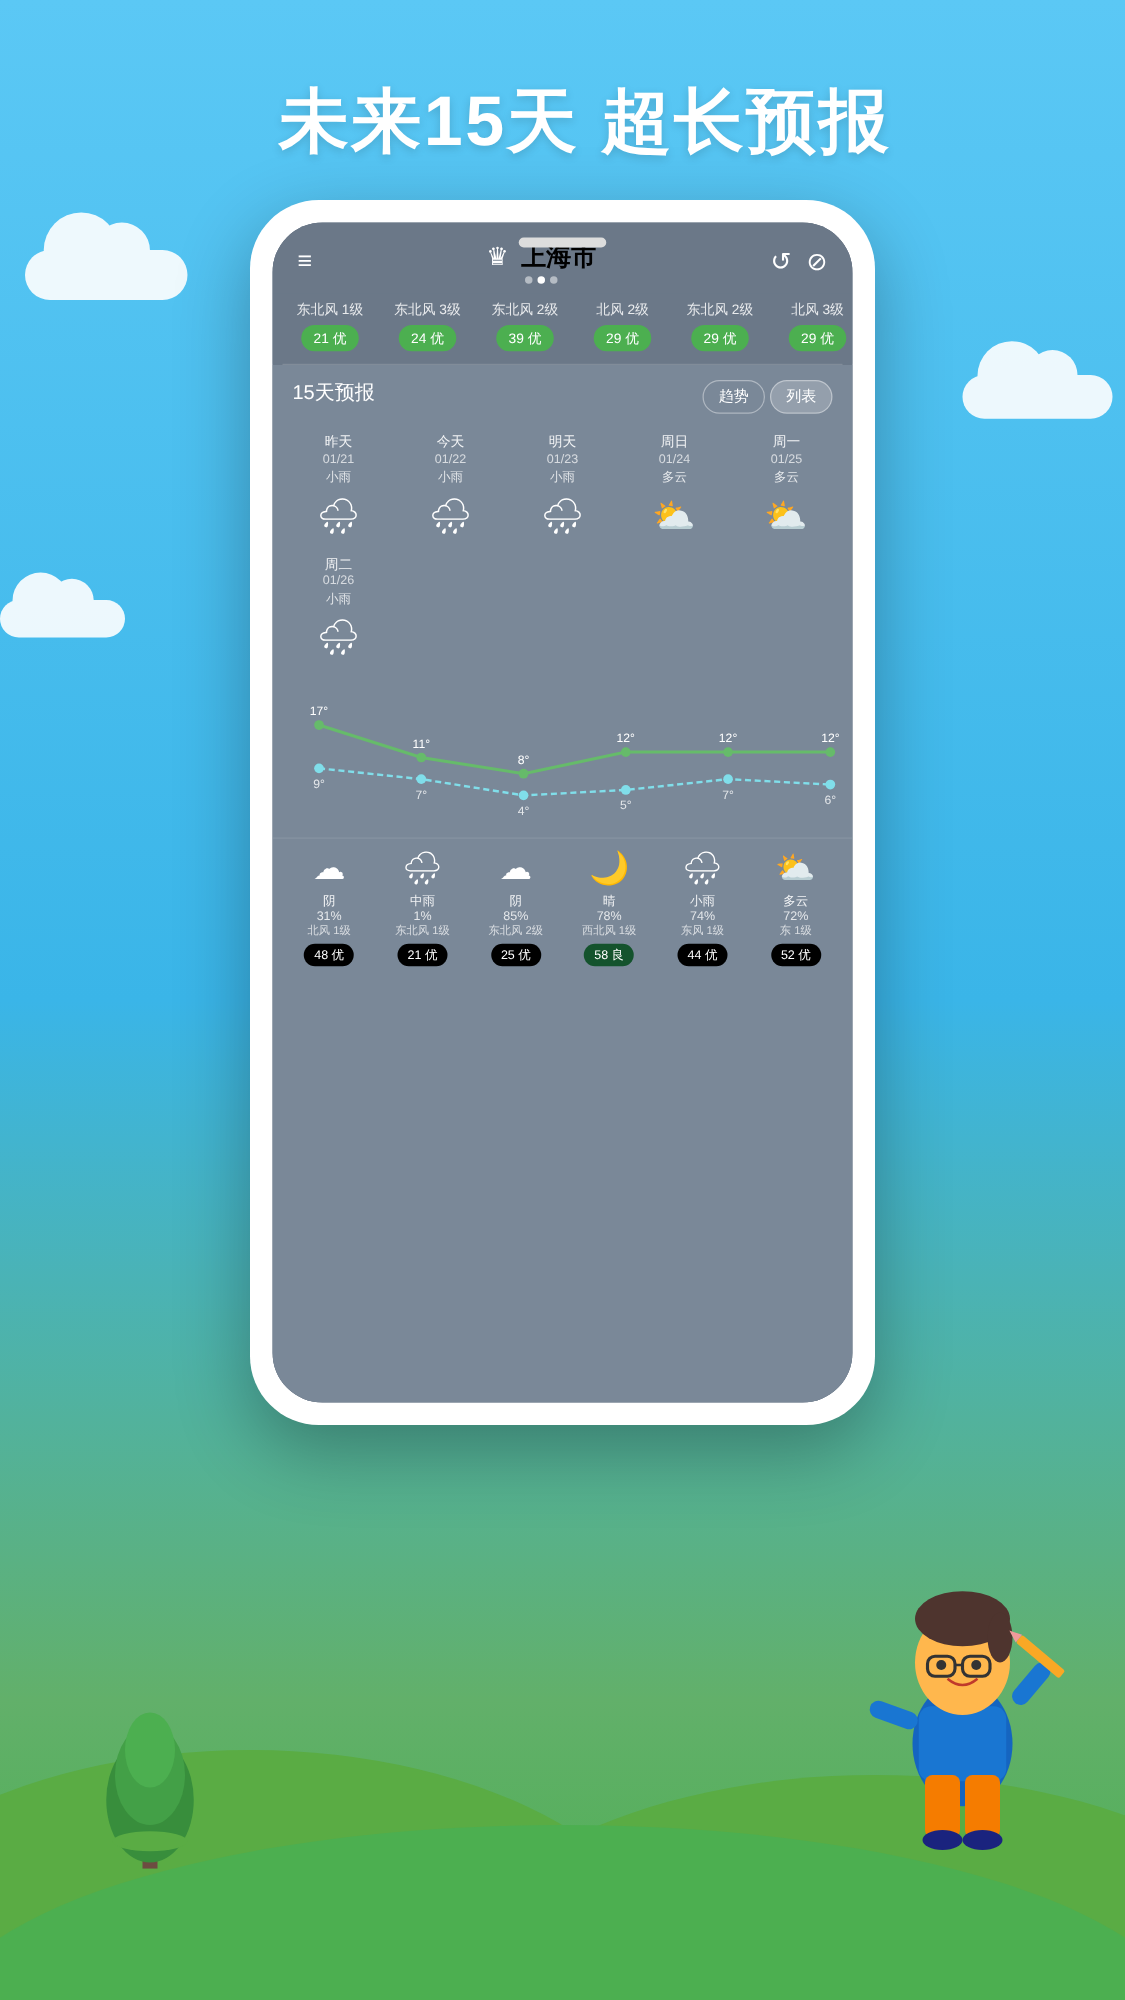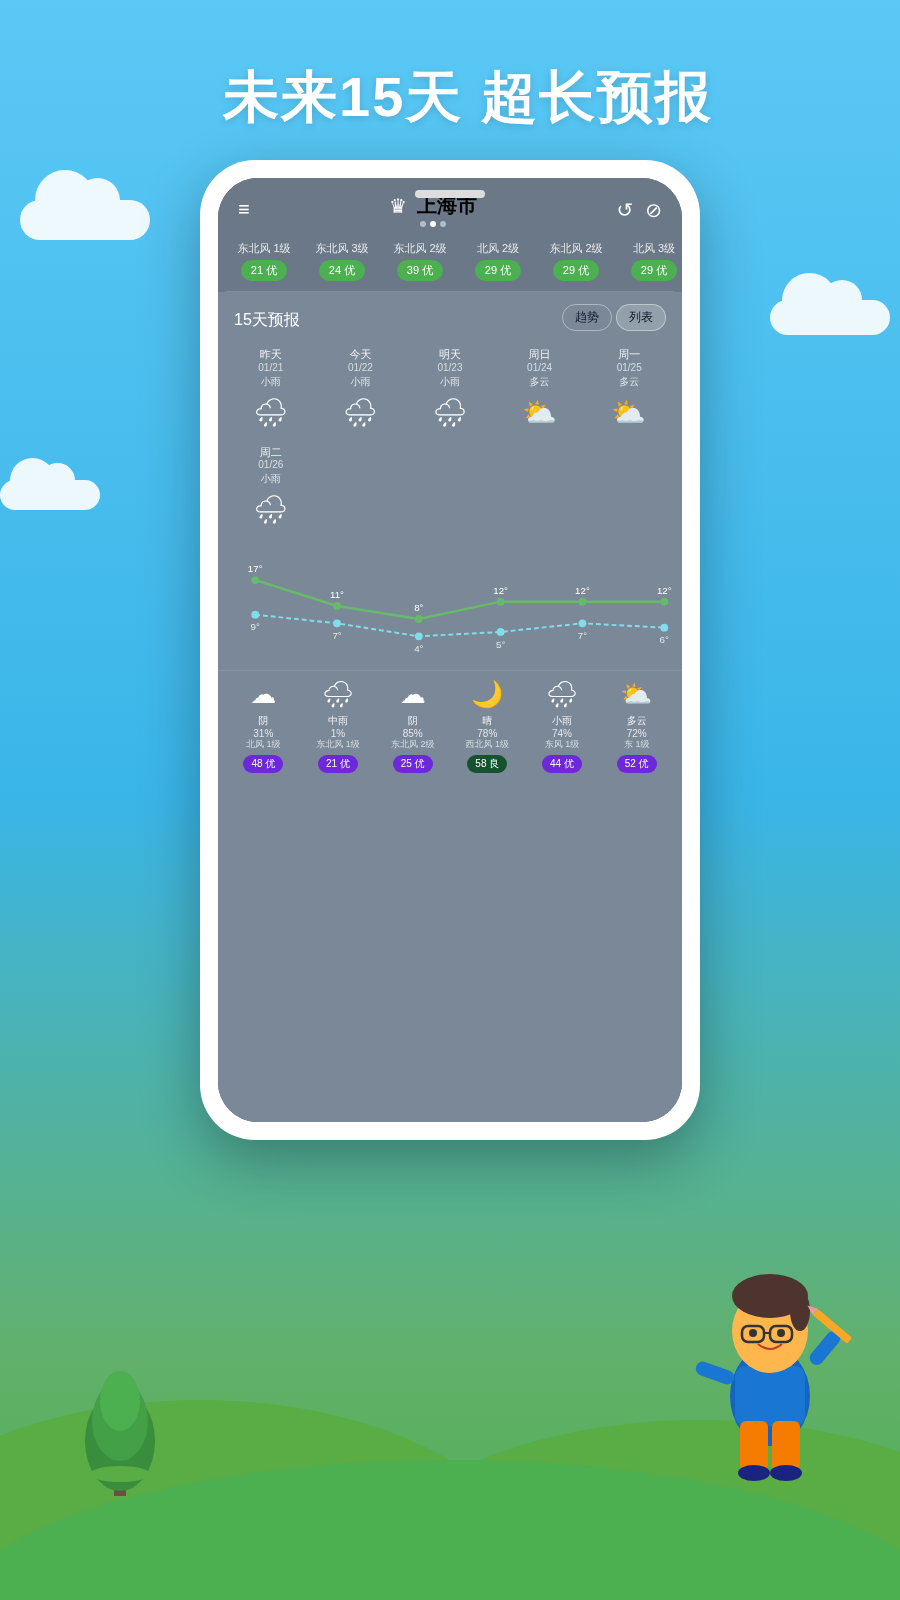--- a/index.html
+++ b/index.html
@@ -226,41 +226,41 @@
     
     .forecast-section {
       background: #7a8898;
       flex: 1;
       display: flex;
       flex-direction: column;
     }
 
     .forecast-header {
       display: flex;
-      align-items: flex-end;
+      align-items: flex-start;
       justify-content: space-between;
       padding: 12px 16px 8px;
     }
 
     .forecast-title {
       font-size: 16px;
       color: white;
       font-weight: 500;
     }
 
     .forecast-tabs {
       display: flex;
       gap: 4px;
     }
 
     .forecast-tab {
       padding: 4px 12px;
       border-radius: 14px;
       font-size: 12px;
-      color: #0f172a;
+      color: #ffffff;
       cursor: pointer;
       border: 1px solid rgba(255,255,255,0.4);
     }
 
     .forecast-tab.active {
       background: rgba(255,255,255,0.2);
     }
 
     
     .day-columns {
@@ -354,21 +354,21 @@
       text-align: center;
       line-height: 1.3;
     }
 
     .bottom-aqi {
       margin-top: 4px;
       padding: 2px 8px;
       border-radius: 10px;
       font-size: 10px;
       color: white;
-      background: #6d28d9;
+      background: #000000;
     }
 
     .bottom-aqi.yellow {
       background: #14532d;
     }
 
     
     .tree {
       position: absolute;
       bottom: 100px;

